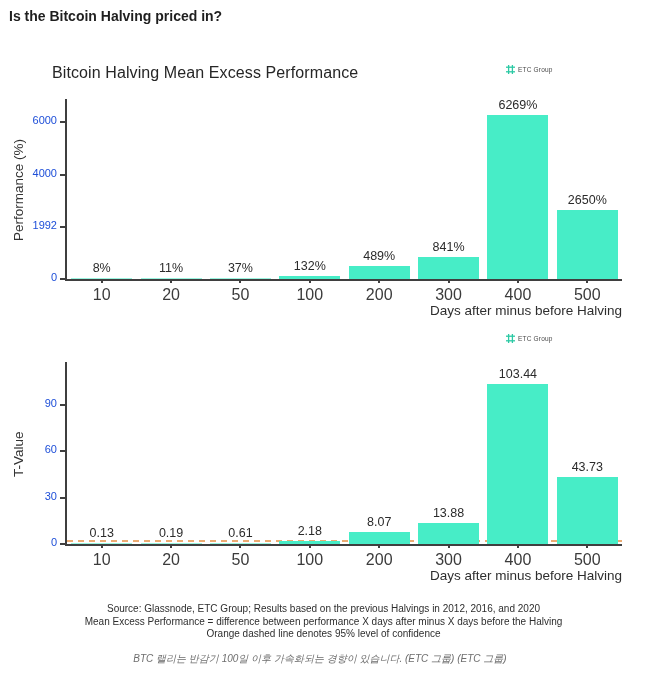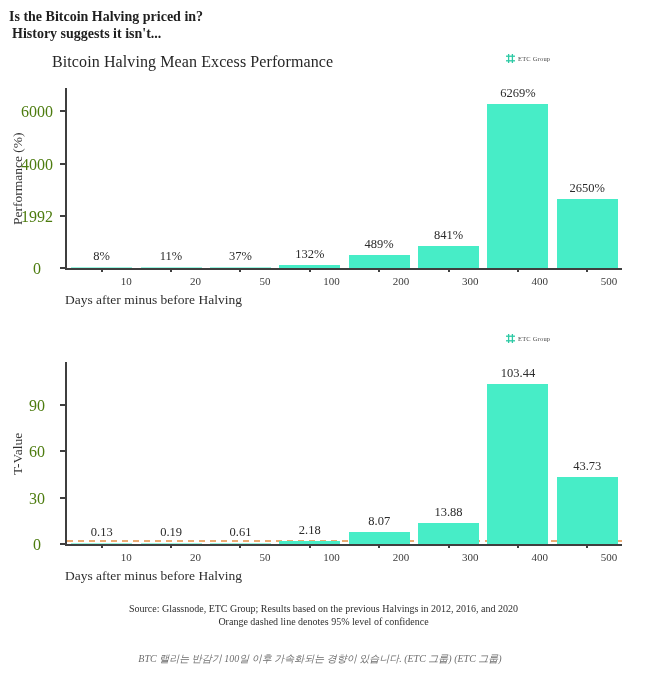--- a/index.html
+++ b/index.html
@@ -1,30 +1,30 @@
 <!DOCTYPE html>
 <html><head>
 <meta charset="utf-8">
 <style>
   * { margin:0; padding:0; box-sizing:border-box; }
   html,body { background:#ffffff; }
   #page {
     position:relative; width:650px; height:679px; background:#ffffff;
-    font-family:Liberation Serif, serif; color:#262626; overflow:hidden;
+    font-family:Liberation Sans, sans-serif; color:#262626; overflow:hidden;
   }
   
   #main-title {
     position:absolute; left:9px; top:8px;
     font-size:14px; font-weight:bold; color:#1f1f1f; line-height:17px;
   }
   #main-title .line2 { padding-left:3px; }
 
   
   .chart-section { position:absolute; left:0; width:650px; height:265px; }
-  #chart-0 { top:48px; }
+  #chart-0 { top:59px; }
   #chart-1 { top:325px; }
 
   .chart-title {
     position:absolute; left:52px; top:5px;
     font-size:16px; font-weight:500; color:#262626; letter-spacing:0.1px;
   }
   #chart-1 .chart-title { top:8px; }
 
   .logo {
     position:absolute; left:506px; top:6px;
@@ -51,36 +51,36 @@
   #chart-1 .plot { top:37px; height:184px; }
 
   .bar { position:absolute; bottom:0; background:#47EDC7; }
   .bar.tiny { opacity:0.55; }
   .bar-label {
     position:absolute; width:90px; text-align:center;
     font-size:12.5px; color:#2b2b2b; white-space:nowrap;
   }
   .ytick { position:absolute; width:5px; height:2px; background:#3f3f3f; }
   .ytick-label {
-    position:absolute; width:40px; text-align:center;
-    font-size:16px; color:#4d7c0f;
+    position:absolute; width:40px; text-align:right;
+    font-size:11px; color:#1d4ed8;
   }
   .xtick { position:absolute; width:2px; height:4px; background:#3f3f3f; }
   .xtick-label {
-    position:absolute; width:60px; text-align:right;
-    font-size:11px; color:#3b3b3b;
+    position:absolute; width:60px; text-align:center;
+    font-size:16px; color:#3b3b3b;
   }
   .refline {
     position:absolute; left:0; width:100%; height:2px; z-index:0;
     background:repeating-linear-gradient(90deg,#ECAC72 0 6px, transparent 6px 11px);
   }
   .bar { z-index:1; }
 
   .xlab {
-    position:absolute; left:65px; width:557px; text-align:left;
+    position:absolute; left:65px; width:557px; text-align:right;
     font-size:13.5px; color:#2e2e2e;
   }
   #chart-0 .xlab { top:244px; }
   #chart-1 .xlab { top:243px; }
 
   
   #footer {
     position:absolute; top:603px; left:20px; width:607px;
     text-align:center; font-size:10px; color:#2e2e2e; line-height:12.5px;
   }
@@ -89,21 +89,20 @@
     font-style:italic; font-size:10px; color:#6e6e6e;
   }
 </style>
 </head>
 <body>
 
 <div id="page">
 
   <div id="main-title">
     <div class="line1">Is the Bitcoin Halving priced in?</div>
-    <div class="line2">History suggests it isn't...</div>
   </div>
 
   <section class="chart-section" id="chart-0">
     <h2 class="chart-title">Bitcoin Halving Mean Excess Performance</h2>
     <div class="logo">
       <svg width="9" height="9" viewBox="0 0 9 9">
         <g stroke="#2bc9a4" stroke-width="1.3">
           <line x1="0" y1="2.2" x2="9" y2="2.2"></line>
             <line x1="0" y1="6.8" x2="9" y2="6.8"></line>
           <line x1="2.6" y1="0" x2="2.6" y2="9"></line>
@@ -212,18 +211,19 @@
         <div class="bar" style="left: 489.788px; width: 61.05px; height: 67.448px; background: rgb(71, 237, 199);"></div>
         <div class="bar-label" style="left: 475.312px; bottom: 70.448px;">43.73</div>
         <div class="xtick" style="left: 519.312px; top: 182px;"></div>
         <div class="xtick-label" style="left: 490.312px; top: 189px;">500</div>
       </div>
     <div class="xlab">Days after minus before Halving</div>
   </section>
 
   <div id="footer">
     <div>Source: Glassnode, ETC Group; Results based on the previous Halvings in 2012, 2016, and 2020</div>
+    <div>Mean Excess Performance = difference between performance X days after minus X days before the Halving</div>
     <div>Orange dashed line denotes 95% level of confidence</div>
   </div>
 
   <div id="korean-caption">BTC 랠리는 반감기 100일 이후 가속화되는 경향이 있습니다. (ETC 그룹) (ETC 그룹)</div>
 
 </div>
 
 </body></html>

